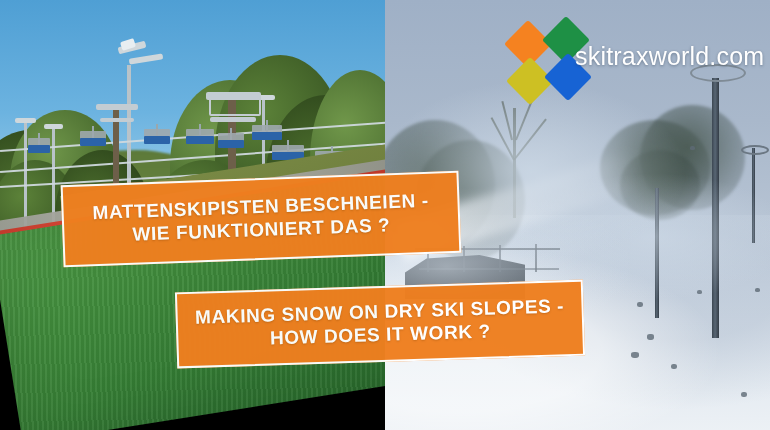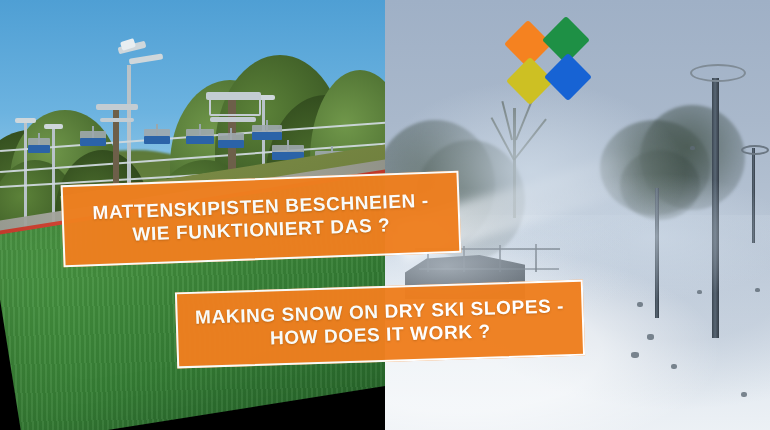--- a/index.html
+++ b/index.html
@@ -341,20 +341,21 @@
     <div class="speck" style="left:305px;top:146px;width:5px;height:4px;"></div>
 
     <div class="mistlayer"></div>
   </div>
 
   <div id="logo">
     <div class="dia" id="dia-orange"></div>
     <div class="dia" id="dia-green"></div>
     <div class="dia" id="dia-yellow"></div>
     <div class="dia" id="dia-blue"></div>
+    <div id="logo-text">skitraxworld.com</div>
   </div>
 
   <div class="banner" id="banner-de">
     <div>
       <span>MATTENSKIPISTEN BESCHNEIEN -</span>
       <span>WIE FUNKTIONIERT DAS ?</span>
     </div>
   </div>
 
   <div class="banner" id="banner-en">

